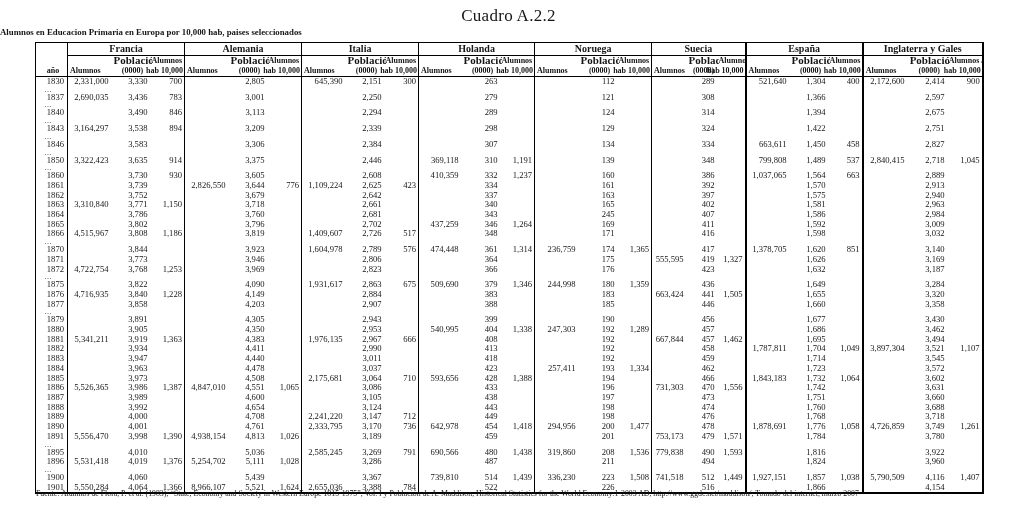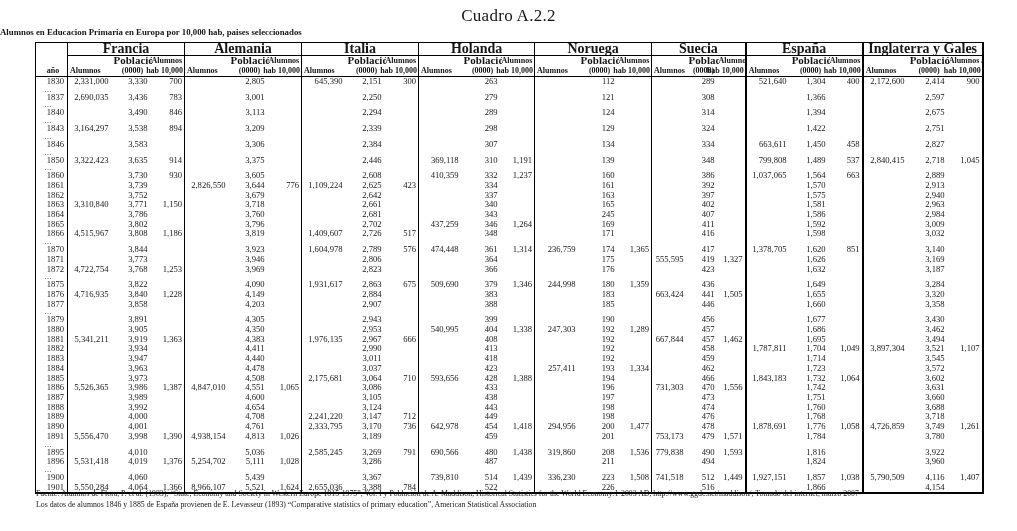--- a/index.html
+++ b/index.html
@@ -12,21 +12,21 @@
   .title { position:absolute; top:6px; left:0; width:100%; text-align:center; font-size:17px; letter-spacing:.3px; }
   .subtitle { position:absolute; top:27px; left:0; width:100%; text-align:left; font-size:8.8px; font-weight:700; }
 
   table.cuadro {
     position:absolute; top:42px; left:35px; width:948px;
     table-layout:fixed; border-collapse:collapse;
     border:1.5px solid #000; border-right:2.5px solid #000; border-bottom:2px solid #000;
   }
   th, td { padding:0; white-space:nowrap; overflow:hidden; vertical-align:bottom; }
   thead th { font-weight:700; }
-  th.group { font-size:14px; text-align:center; border-bottom:1px solid #000; line-height:12px; }
+  th.group { font-size:10px; text-align:center; border-bottom:1px solid #000; line-height:12px; }
   th.h-a   { font-size:8px; }
   th.h-p   { font-size:11px; line-height:9.5px;margin-top:12px; }
   th.h-r   { font-size:8px; text-align:right; padding-right:1px; line-height:9.5px; }
   th.h-a2  { font-size:8px; text-align:left; padding-left:2px; line-height:10.5px; }
   th.h-p2  { font-size:8px; text-align:center; line-height:10.5px; }
   th.h-r2  { font-size:8px; text-align:right; direction:rtl; padding-right:1px; line-height:10.5px; overflow:visible; }
   th.h-year{ font-size:8px; text-align:center; padding-left:3px; line-height:10.5px; }
   .hb { border-bottom:1.8px solid #000; }
 
   tbody td { font-size:8.6px; line-height:9.7px; text-align:right; }
@@ -1411,14 +1411,13 @@
         <td class="r"></td>
         <td class="a glh"></td>
         <td class="p">4,154</td>
         <td class="r"></td>
       </tr>
     </tbody>
 </table>
 
 <div class="footnotes">
     <div class="fn">Fuente: Alumnos de Flora, P. et al. (1983); “State, Economy and Society in Western Europe 1815-1975”, Vol. I y Población de A. Maddison, Historical Statistics for the World Economy:1-2003 AD, http://www.ggdc.net/maddison/, Tomado del internet, marzo 2007</div>
-    <div class="fn">Los datos de alumnos 1846 y 1885 de España provienen de E. Levasseur (1893) “Comparative statistics of primary education”, American Statistical Association</div>
   </div>
 
 </body></html>

